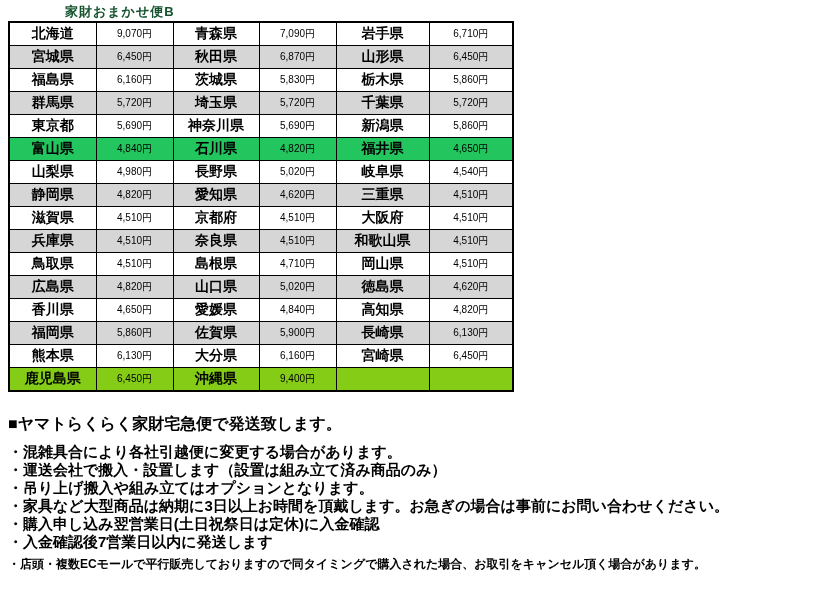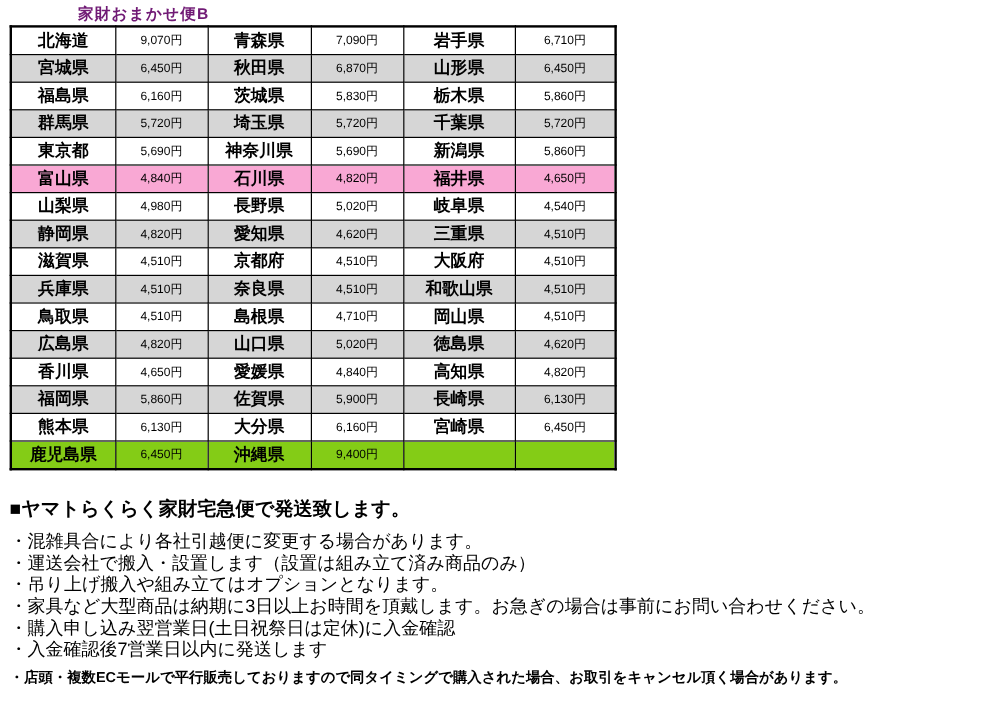--- a/index.html
+++ b/index.html
@@ -59,39 +59,39 @@
     top: 414px;
     font-size: 16px;
     font-weight: bold;
     white-space: nowrap;
   }
   #notes-list {
     position: absolute;
     left: 8px;
     top: 443px;
     font-size: 15px;
-    font-weight: normal;
+    font-weight: bold;
     line-height: 18px;
     white-space: nowrap;
   }
   #small-note {
     position: absolute;
     left: 8px;
     top: 556px;
     font-size: 12px;
     font-weight: bold;
     white-space: nowrap;
   }
 </style>
 </head>
 <body>
 
 <div id="stage">
 
-  <div id="title" style="color: #701a75;">家財おまかせ便B</div>
+  <div id="title" style="color: #14532d;">家財おまかせ便B</div>
 
   <table id="fee-table">
     <colgroup>
       <col style="width:87px">
       <col style="width:77px">
       <col style="width:86px">
       <col style="width:77px">
       <col style="width:93px">
       <col style="width:84px">
     </colgroup>
@@ -129,21 +129,21 @@
           <td class="price">5,720円</td>
         </tr>
         <tr>
           <td class="pref">東京都</td>
           <td class="price">5,690円</td>
           <td class="pref">神奈川県</td>
           <td class="price">5,690円</td>
           <td class="pref">新潟県</td>
           <td class="price">5,860円</td>
         </tr>
-        <tr style="background: #f9a8d4; margin-left: 35px;">
+        <tr style="background: #22c55e; margin-left: 35px;">
           <td class="pref">富山県</td>
           <td class="price">4,840円</td>
           <td class="pref">石川県</td>
           <td class="price">4,820円</td>
           <td class="pref">福井県</td>
           <td class="price">4,650円</td>
         </tr>
         <tr>
           <td class="pref">山梨県</td>
           <td class="price">4,980円</td>

